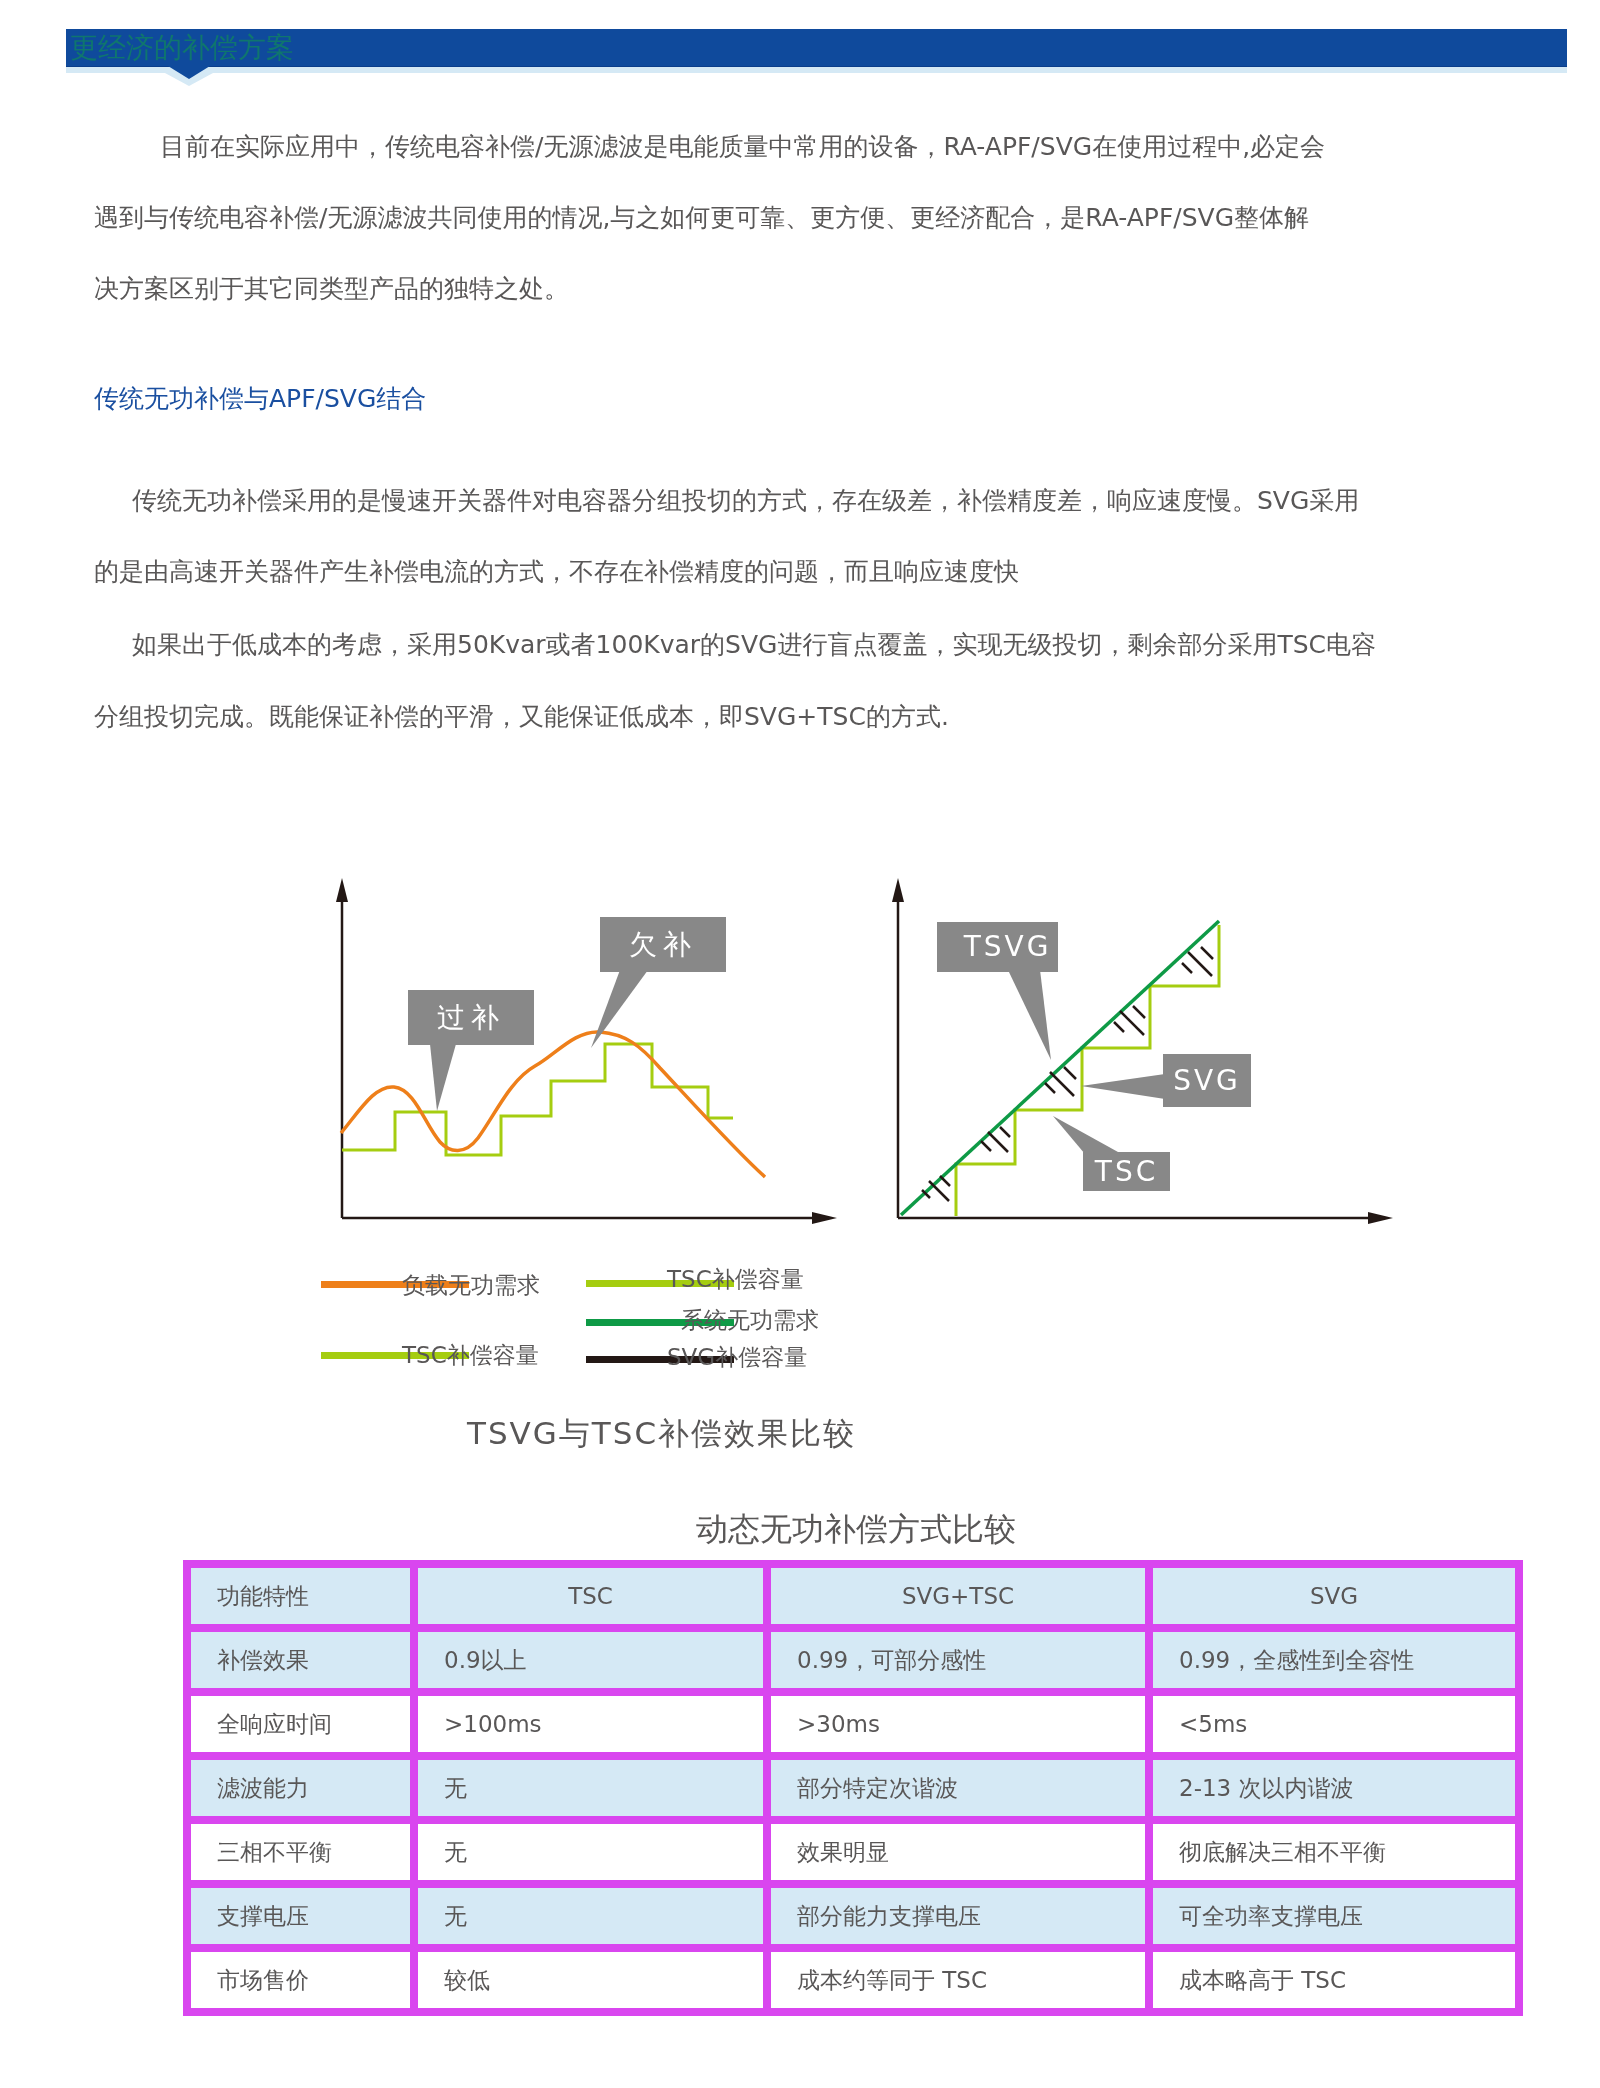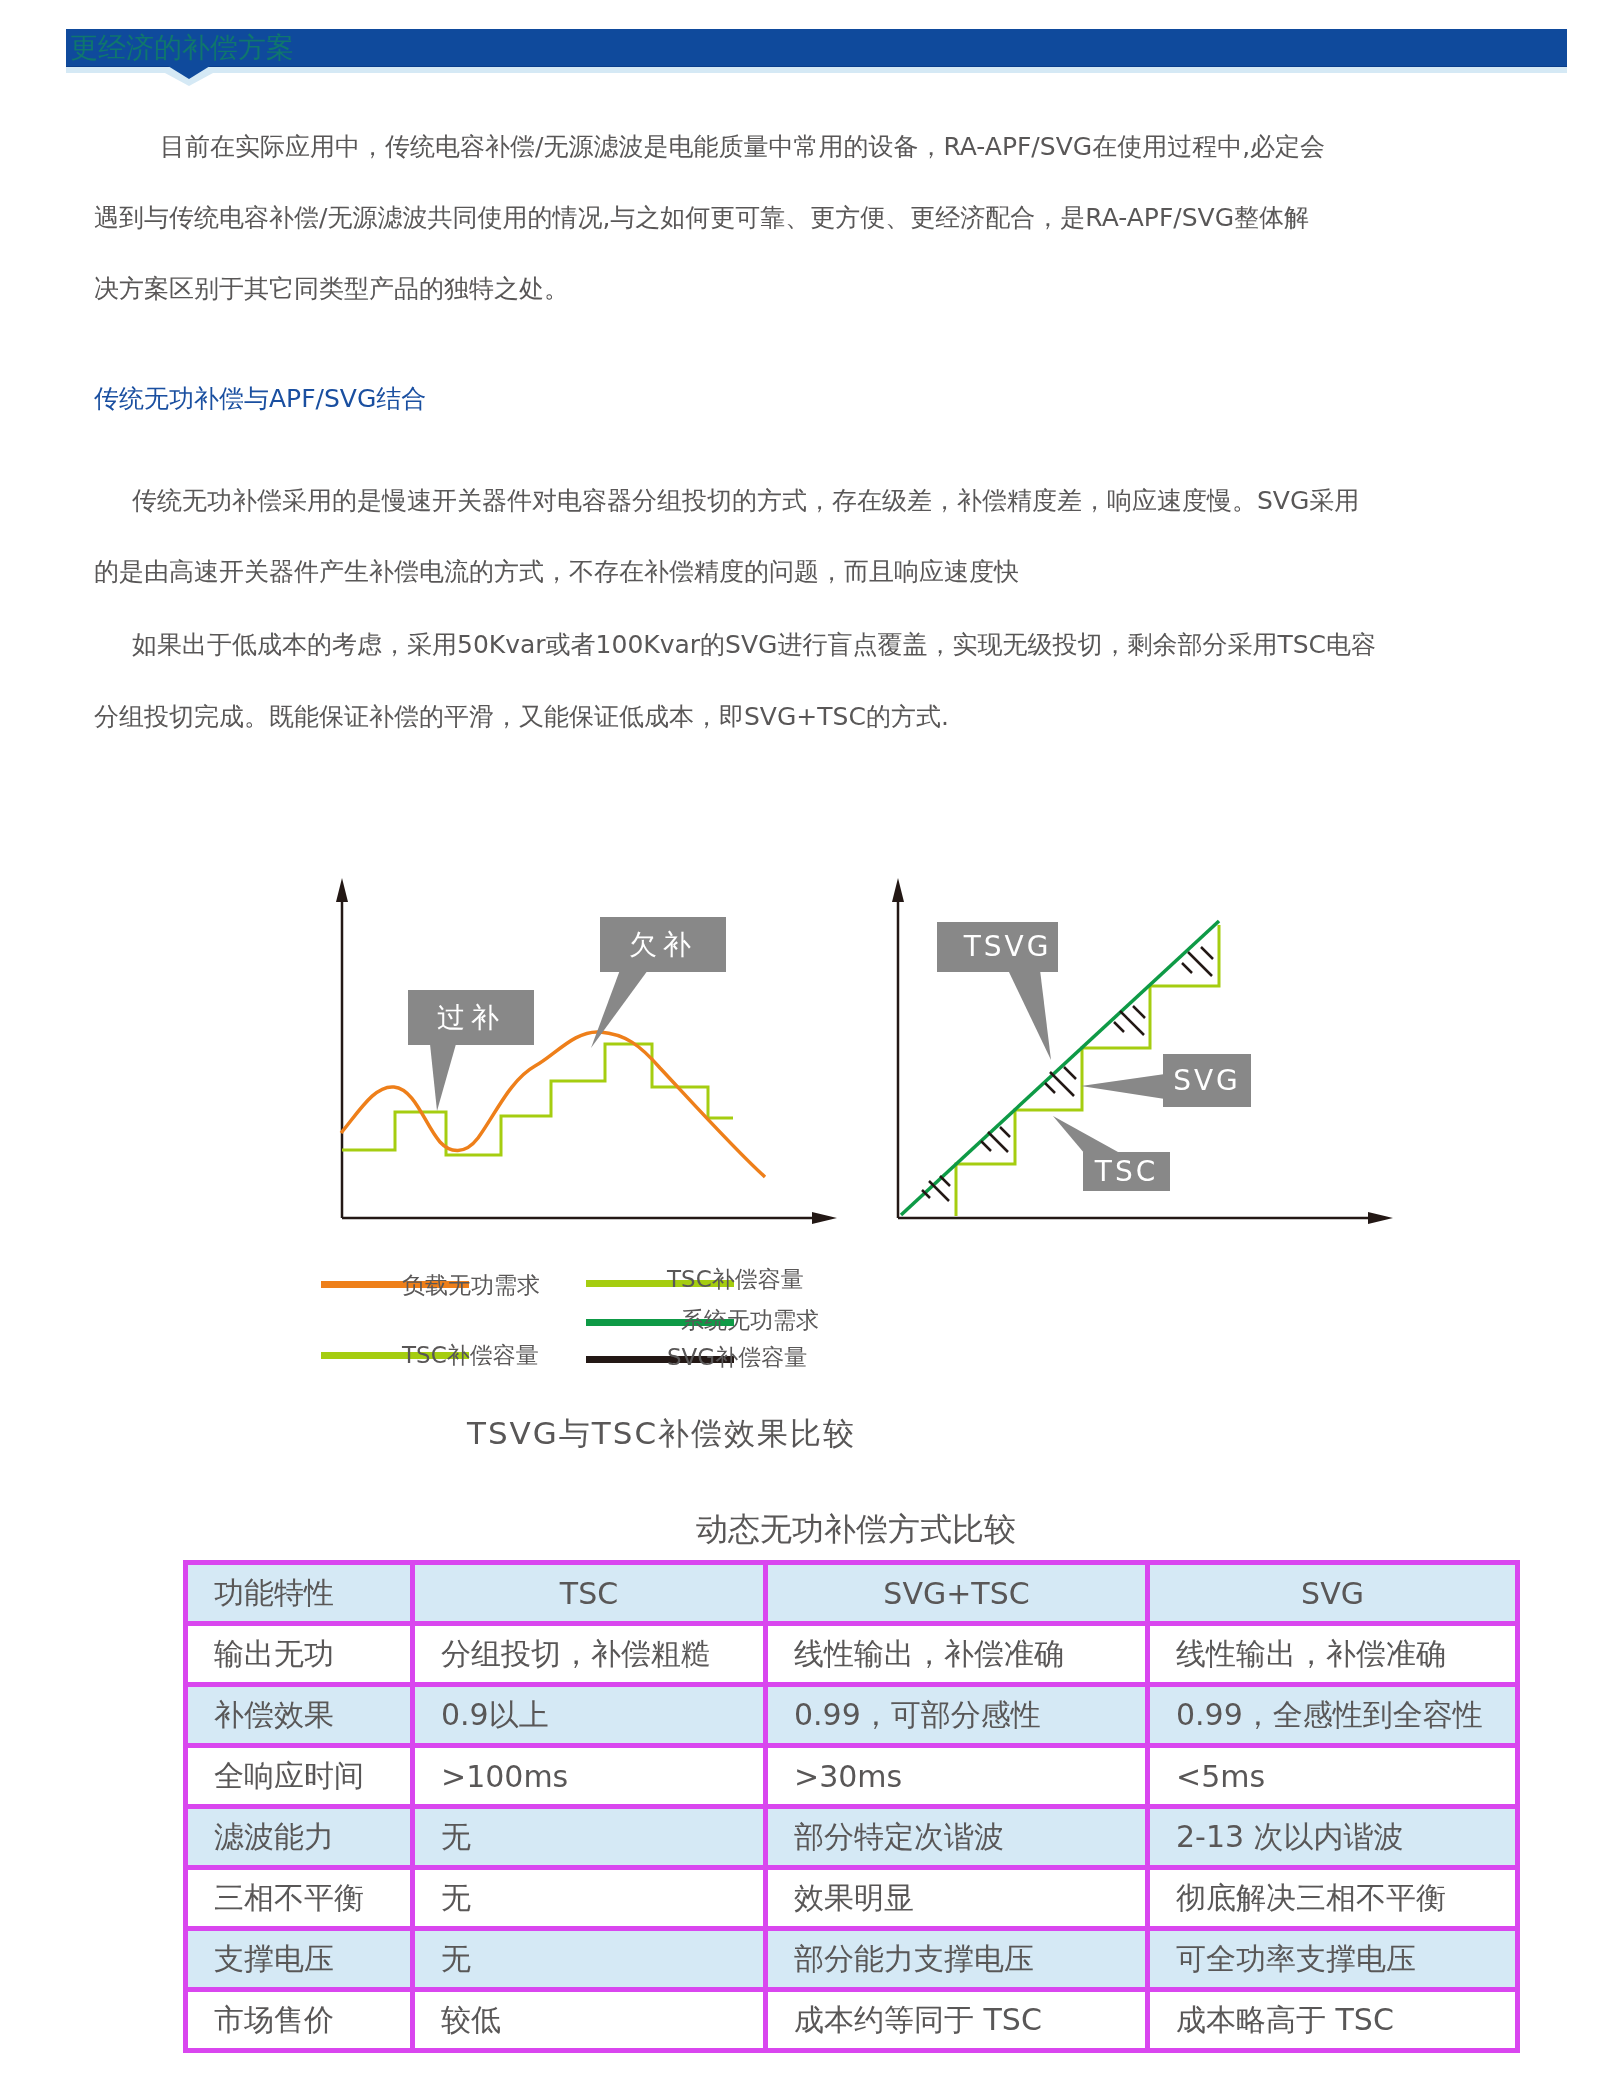--- a/index.html
+++ b/index.html
@@ -11,21 +11,21 @@
   .header-notch { position: absolute; left: 0; top: 0; }
   .header-title { position: absolute; left: 70px; top: 29px; height: 37px; line-height: 37px;
                   color: #0f766e; font-size: 28px; letter-spacing: 0px; text-align: right; }
   .para { position: absolute; font-size: 25px; color: #595757; white-space: nowrap; letter-spacing: 0px; }
   .subhead { position: absolute; left: 94px; top: 382px; font-size: 25px; color: #1a4fa0; white-space: nowrap; }
   .legend-text { position: absolute; font-size: 23px; color: #595757; white-space: nowrap; }
   .legend-line { position: absolute; height: 7px; width: 148px; }
   .caption { position: absolute; font-size: 31px; color: #595757; white-space: nowrap; letter-spacing: 2px; }
   .table-title { position: absolute; left: 0; width: 1712px; text-align: center; top: 1508px; font-size: 32px; color: #595757; }
   table.cmp { position: absolute; left: 183px; top: 1560px; border-collapse: collapse; table-layout: fixed; }
-  table.cmp td { border: 5px solid #d946ef; height: 56px; padding: 0 0 0 26px; font-size: 30px; color: #595757;
+  table.cmp td { border: 8px solid #d946ef; height: 56px; padding: 0 0 0 26px; font-size: 23px; color: #595757;
                  white-space: nowrap; vertical-align: middle; }
   table.cmp tr.shaded td { background: #d5e9f5; }
   table.cmp td.center { text-align: center; padding-left: 0; }
 </style>
 </head>
 <body>
 
 <div class="header-bar"></div>
 <div class="header-strip"></div>
 <svg class="header-notch" width="300" height="100">
@@ -132,26 +132,20 @@
       <col style="width:382px">
       <col style="width:370px">
   </colgroup>
   <tbody>
       <tr class="shaded">
     <td>功能特性</td>
     <td class="center">TSC</td>
     <td class="center">SVG+TSC</td>
     <td class="center">SVG</td>
   </tr>
-  <tr>
-    <td>输出无功</td>
-    <td>分组投切，补偿粗糙</td>
-    <td>线性输出，补偿准确</td>
-    <td>线性输出，补偿准确</td>
-  </tr>
   <tr class="shaded">
     <td>补偿效果</td>
     <td>0.9以上</td>
     <td>0.99，可部分感性</td>
     <td>0.99，全感性到全容性</td>
   </tr>
   <tr>
     <td>全响应时间</td>
     <td>&gt;100ms</td>
     <td>&gt;30ms</td>

